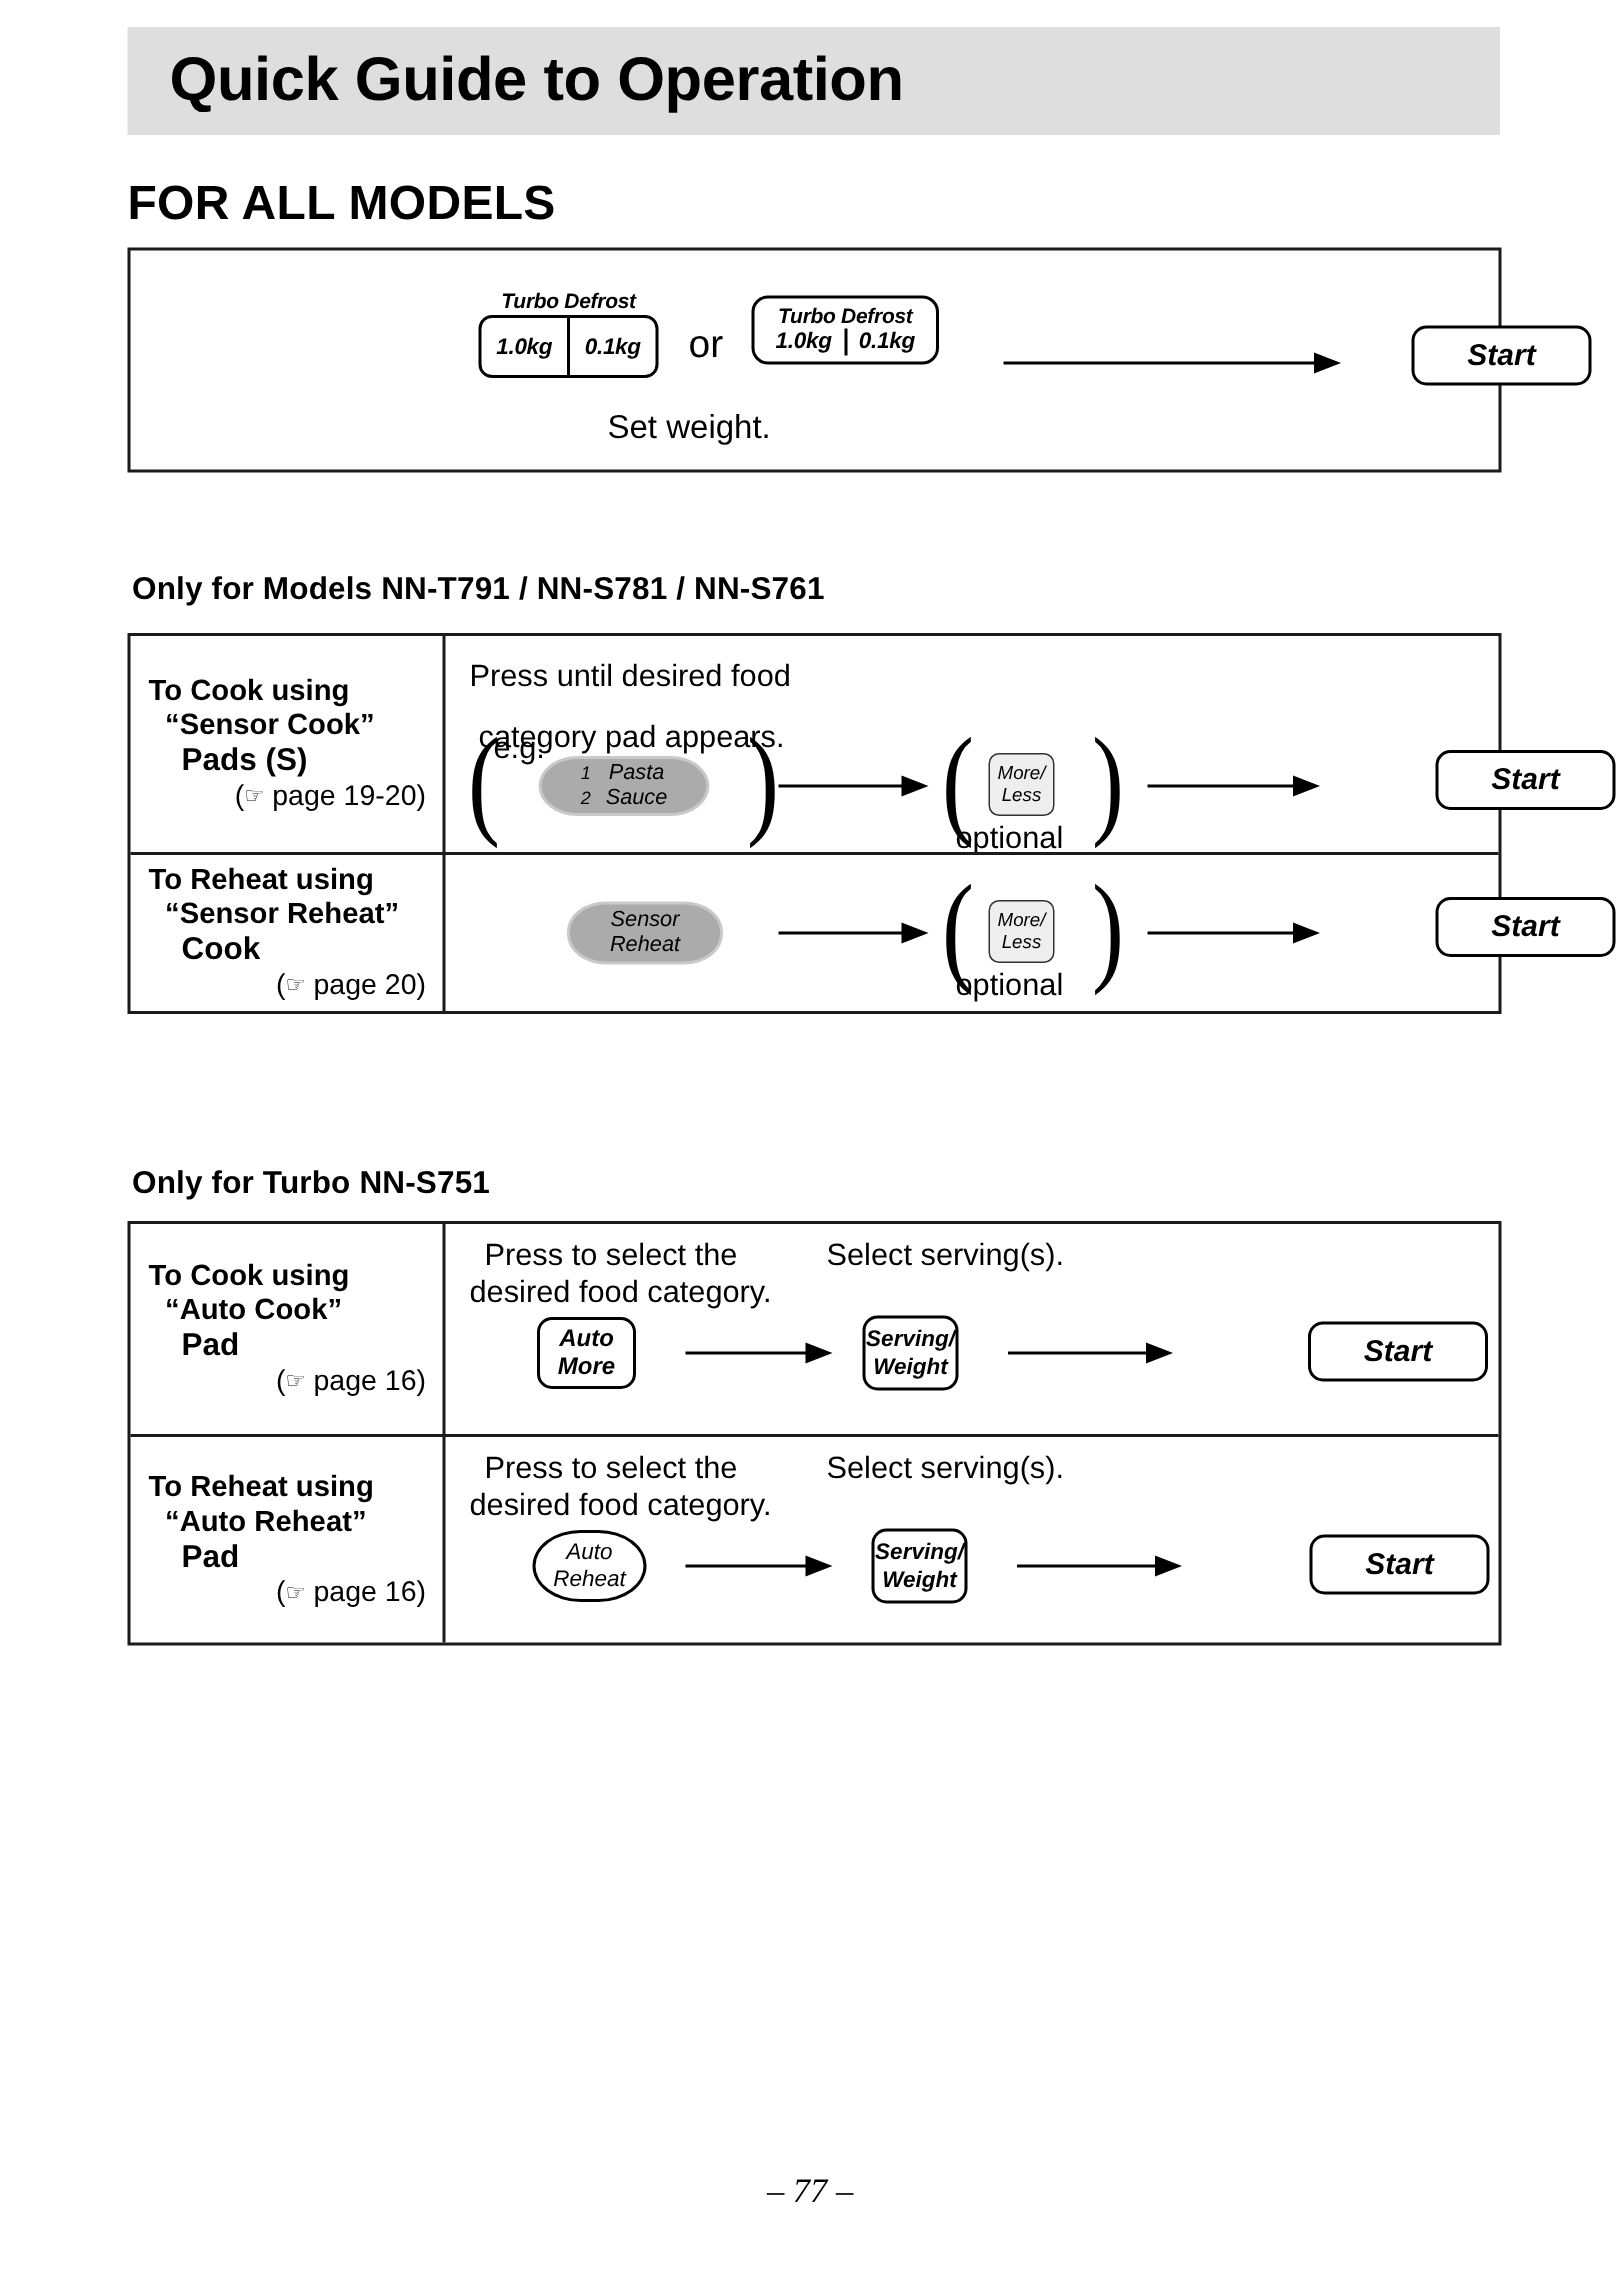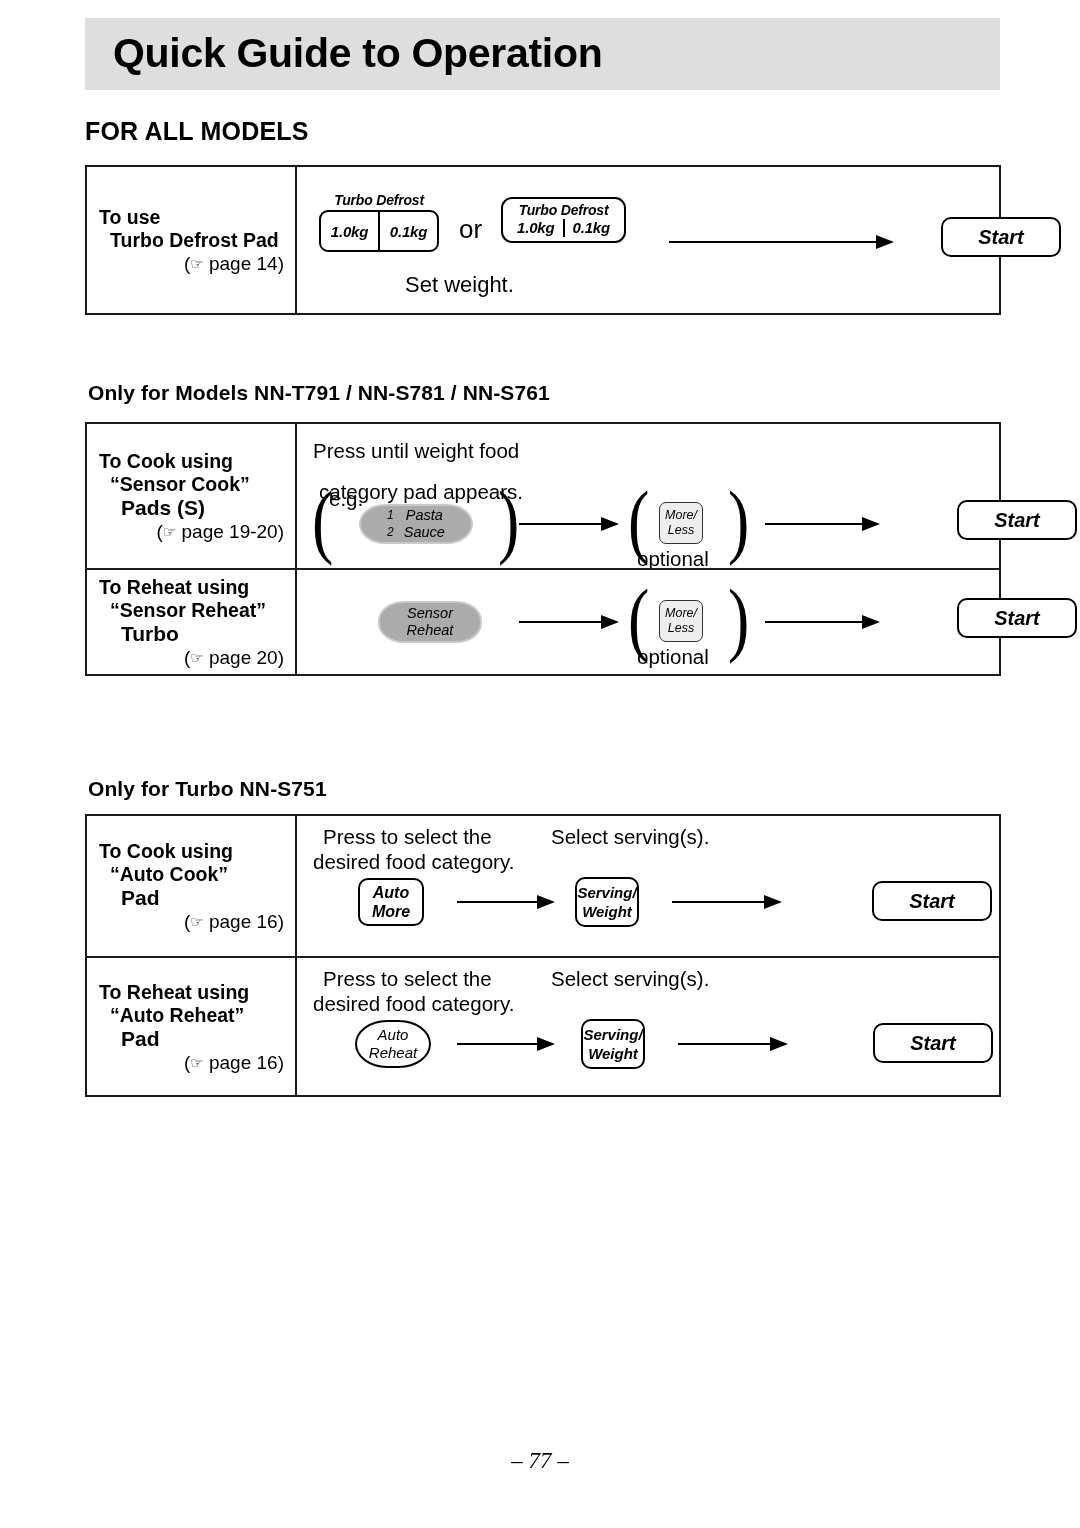--- a/index.html
+++ b/index.html
@@ -35,21 +35,21 @@
     letter-spacing: -0.3px;
     white-space: nowrap;
   }
 
   
   .sect-head {
     position: absolute;
     font-weight: bold;
     white-space: nowrap;
   }
-  #h-all     { left: 85px; top: 117px;  font-size: 25px; letter-spacing: 0.2px; }
+  #h-all     { left: 85px; top: 117px;  font-size: 32px; letter-spacing: 0.2px; }
   #h-t791    { left: 88px; top: 381px;  font-size: 21px; letter-spacing: 0.1px; }
   #h-s751    { left: 88px; top: 777px;  font-size: 21px; letter-spacing: 0.1px; }
 
   
   .tbl {
     position: absolute;
     border: 2px solid #1b1b1b;
     box-sizing: border-box;
     background: #fff;
   }
@@ -302,27 +302,20 @@
 
 <div class="header-band">
   <div class="header-title">Quick Guide to Operation</div>
 </div>
 
 <div class="sect-head" id="h-all">FOR ALL MODELS</div>
 
 <div class="tbl" id="tbl1">
   <div class="trow" style="height:146px;">
 
-    <div class="lab-cell">
-      <div class="lab-inner">
-        <div class="lab-l1">To use</div>
-        <div class="lab-l2">Turbo Defrost Pad</div>
-        <div class="lab-pg">(<span class="hand">☞</span>&nbsp;<span>page 14</span>)</div>
-      </div>
-    </div>
 
     <div class="flow">
 
       <div class="td-a" style="left:22px; top:25px; width:120px;">
         <div class="cap">Turbo Defrost</div>
         <div class="box">
           <div class="cell">1.0kg</div>
           <div class="cell">0.1kg</div>
         </div>
       </div>
@@ -357,21 +350,21 @@
     <div class="lab-cell">
       <div class="lab-inner">
         <div class="lab-l1">To Cook using</div>
         <div class="lab-l2">“Sensor Cook”</div>
         <div class="lab-l3">Pads (S)</div>
         <div class="lab-pg">(<span class="hand">☞</span>&nbsp;<span>page 19-20</span>)</div>
       </div>
     </div>
 
     <div class="flow">
-      <div class="abs txt nowrap" style="left:16px; top:14px;">Press until weight food</div>
+      <div class="abs txt nowrap" style="left:16px; top:14px;">Press until desired food</div>
       <div class="abs txt nowrap" style="left:22px; top:39px;margin-top:16px;">category pad appears.</div>
       <div class="abs txt nowrap" style="left:32px; top:62px;">e.g.</div>
 
       <div class="paren" style="left:12px; top:66px;">(</div>
       <div class="paren" style="left:198px; top:66px;">)</div>
 
       <div class="pad-gray" style="left:62px; top:80px; width:114px; height:40px;">
         <div class="numcol">
           <div>1</div>
           <div>2</div>
@@ -406,21 +399,21 @@
 
       <div class="pad-start" style="left:660px; top:76px; width:120px; height:40px;">Start</div>
     </div>
   </div>
 
   <div class="trow" style="height:106px;">
     <div class="lab-cell">
       <div class="lab-inner">
         <div class="lab-l1">To Reheat using</div>
         <div class="lab-l2">“Sensor Reheat”</div>
-        <div class="lab-l3">Turbo</div>
+        <div class="lab-l3">Cook</div>
         <div class="lab-pg">(<span class="hand">☞</span>&nbsp;<span>page 20</span>)</div>
       </div>
     </div>
 
     <div class="flow">
       <div class="pad-gray" style="left:81px; top:31px; width:104px; height:42px;align-items:center;">
         <div>
           <div>Sensor</div>
           <div>Reheat</div>
         </div>

